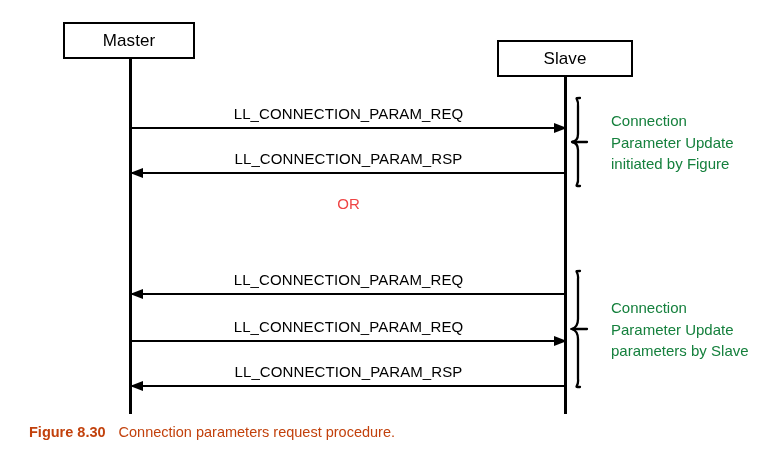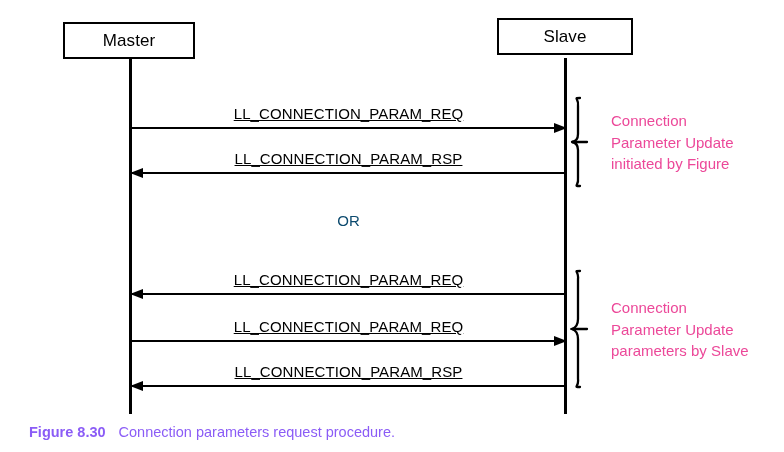--- a/index.html
+++ b/index.html
@@ -29,21 +29,21 @@
     justify-content: center;
     z-index: 5;
   }
   .participant-label {
     font-size: 17px;
     line-height: 1;
     color: #000000;
     letter-spacing: 0.1px;
   }
   #participant-master { left: 63px; top: 22px; width: 132px; height: 37px; }
-  #participant-slave  { left: 497px; top: 18px; width: 136px; height: 37px; }
+  #participant-slave  { left: 497px; top: 40px; width: 136px; height: 37px; }
 
   
   .lifeline {
     position: absolute;
     width: 3px;
     background: #000000;
     z-index: 2;
   }
   #lifeline-master { left: 129px; top: 58px; height: 356px; }
   #lifeline-slave  { left: 564px; top: 58px; height: 356px; }
@@ -84,33 +84,32 @@
     position: absolute;
     left: 0;
     width: 100%;
     bottom: 6px;
     text-align: center;
     font-size: 15px;
     line-height: 1;
     letter-spacing: 0.1px;
     white-space: nowrap;
     color: #000000;
-    text-decoration: underline;
   }
 
   
   #or-divider {
     position: absolute;
     left: 131px;
     width: 435px;
-    top: 213px;
+    top: 196px;
     text-align: center;
     font-size: 15px;
     line-height: 1;
-    color: #0c4a6e;
+    color: #ef4444;
   }
 
   
   .brace-group {
     position: absolute;
     z-index: 4;
   }
   .brace-svg {
     position: absolute;
     left: 0;
@@ -118,33 +117,33 @@
     display: block;
   }
   .annotation-text {
     position: absolute;
     left: 41px;
     top: 50%;
     transform: translateY(-50%);
     font-size: 15px;
     line-height: 21.5px;
     white-space: nowrap;
-    color: #ec4899;
+    color: #15803d;
   }
   #brace-group-master { left: 570px; top: 96px; width: 190px; height: 92px; }
   #brace-group-slave  { left: 570px; top: 269px; width: 190px; height: 120px; }
 
   
   #figure-caption {
     position: absolute;
     left: 29px;
     top: 423px;
     font-size: 14.5px;
     line-height: 1.25;
-    color: #8b5cf6;
+    color: #c2410c;
     white-space: nowrap;
     text-align: right;
   }
   .caption-number {
     font-weight: bold;
     margin-right: 13px;
   }
 </style>
 </head>
 <body>

